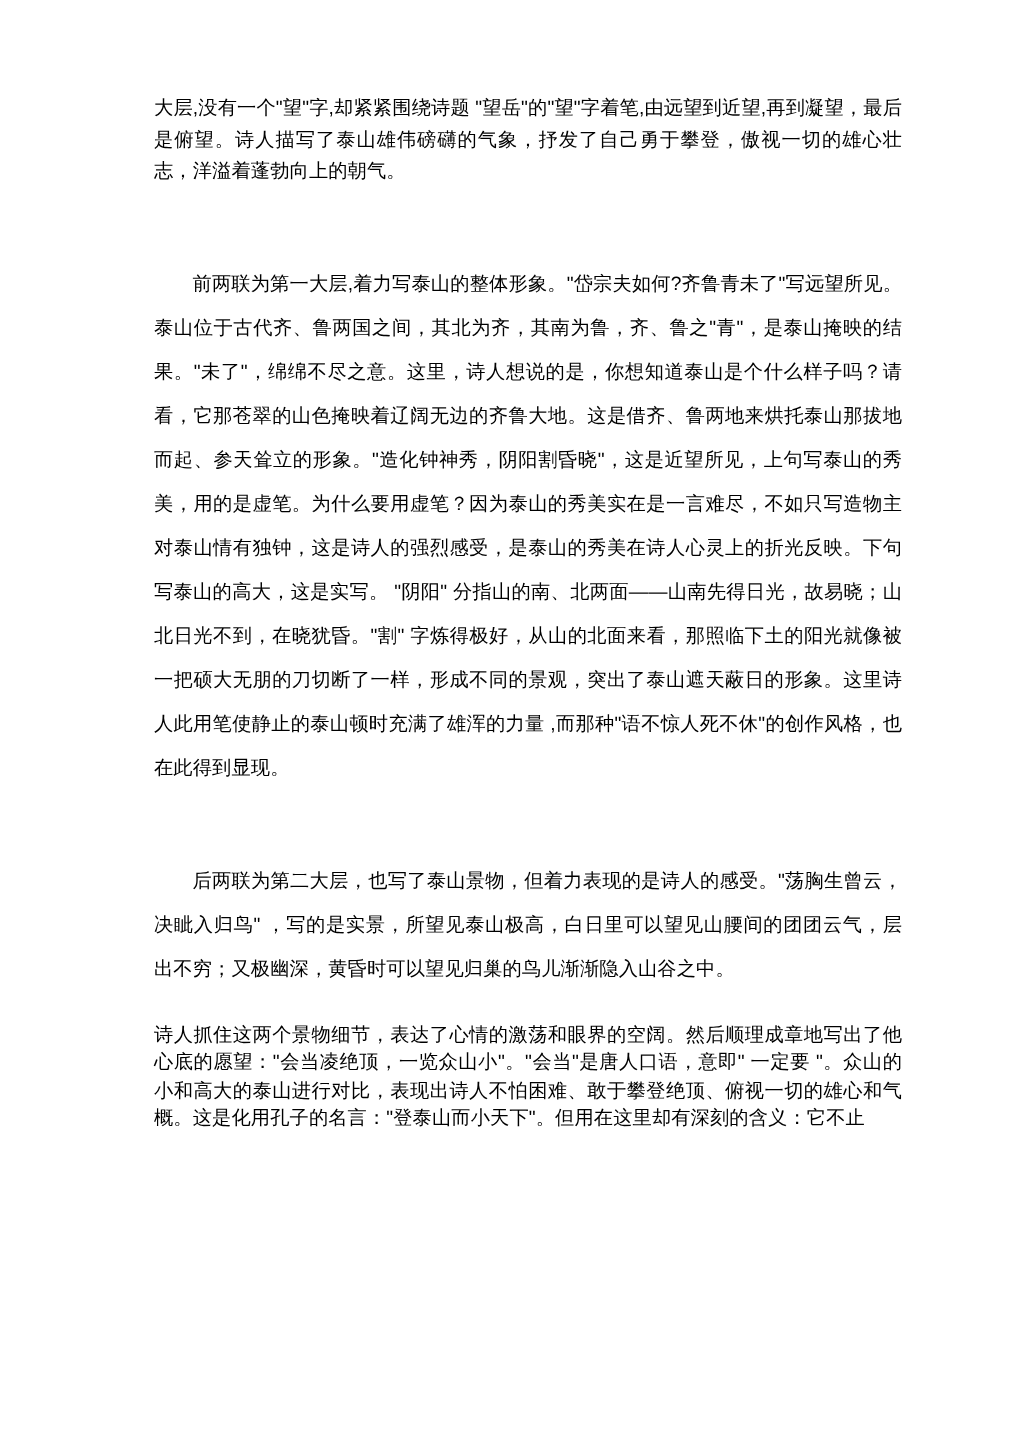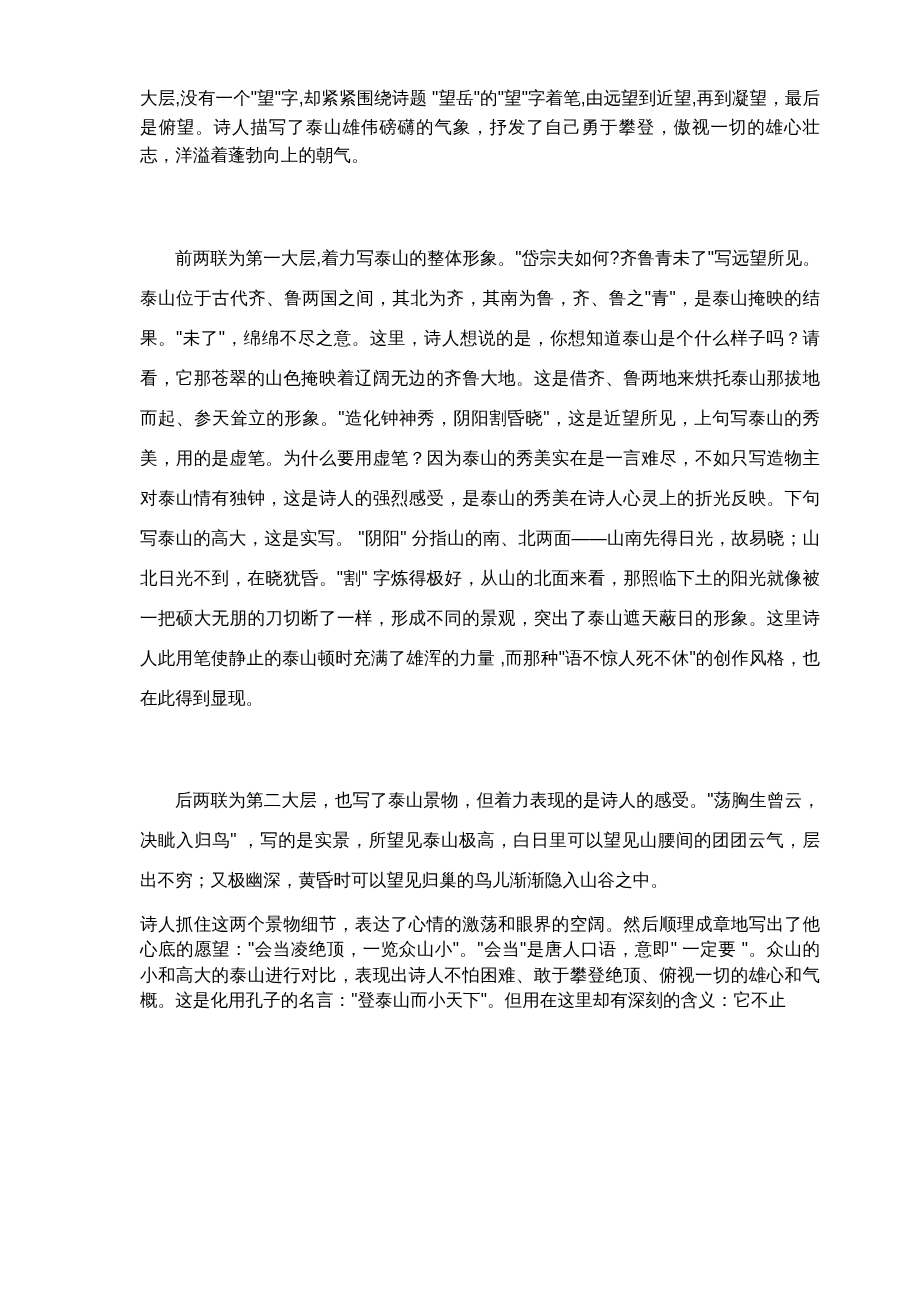--- a/index.html
+++ b/index.html
@@ -37,21 +37,21 @@
     margin-top: 84px;
   }
   .para-airy {
     line-height: 40px;
     text-indent: 2em;
   }
   .p2 { margin-top: 68px; }
   .p3 { margin-top: 62px; }
   .para-dense {
     line-height: 25.5px;
-    margin-top: 12px;
+    margin-top: 28px;
   }
   
   p:last-child { margin-bottom: 0; }
 </style>
 </head>
 <body>
 
 <div class="page">
   <div class="content">
 

